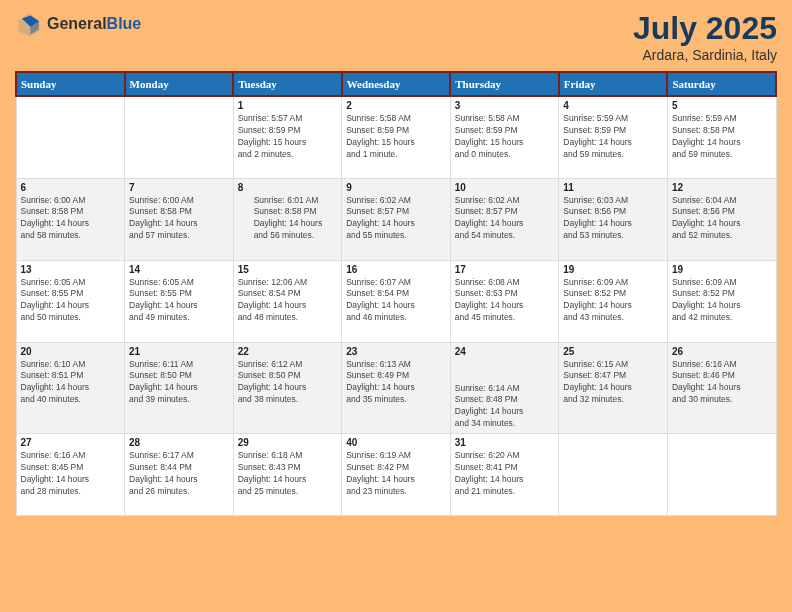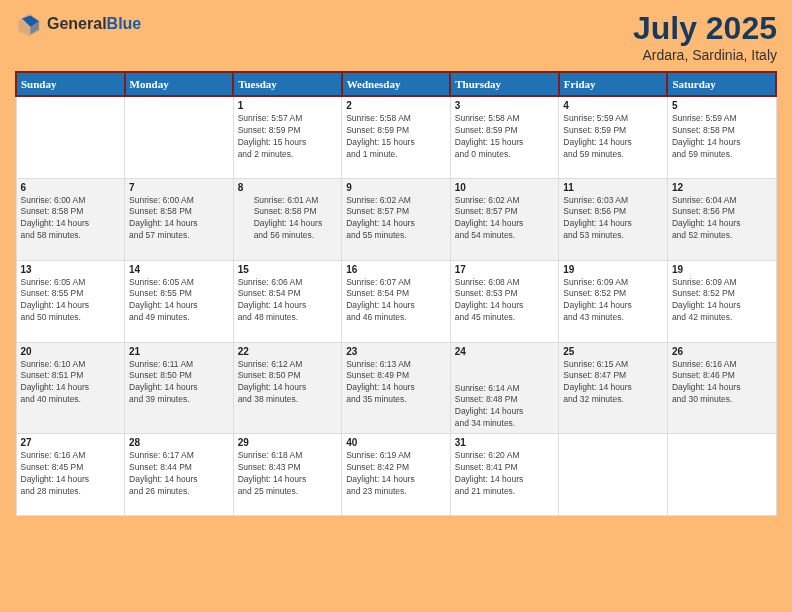--- a/index.html
+++ b/index.html
@@ -236,21 +236,21 @@
           </td>
           <td class="col-mon">
             <span class="day-number">14</span>
             <div class="day-info" style="white-space: pre-line;">Sunrise: 6:05 AM
 Sunset: 8:55 PM
 Daylight: 14 hours
 and 49 minutes.</div>
           </td>
           <td class="col-tue">
             <span class="day-number">15</span>
-            <div class="day-info" style="white-space: pre-line;">Sunrise: 6:06 AM
+            <div class="day-info" style="white-space: pre-line;">Sunrise: 12:06 AM
 Sunset: 8:54 PM
 Daylight: 14 hours
 and 48 minutes.</div>
           </td>
           <td class="col-wed">
             <span class="day-number">16</span>
             <div class="day-info" style="white-space: pre-line;">Sunrise: 6:07 AM
 Sunset: 8:54 PM
 Daylight: 14 hours
 and 46 minutes.</div>

